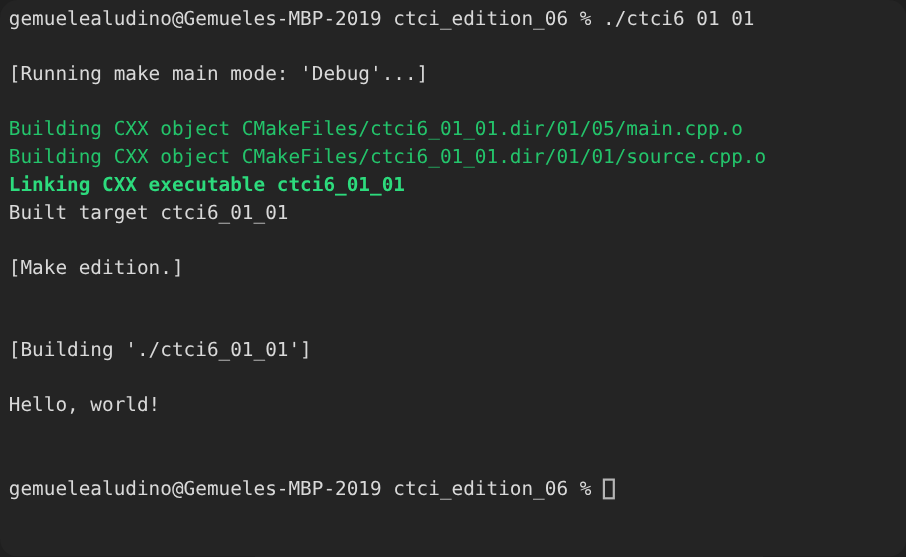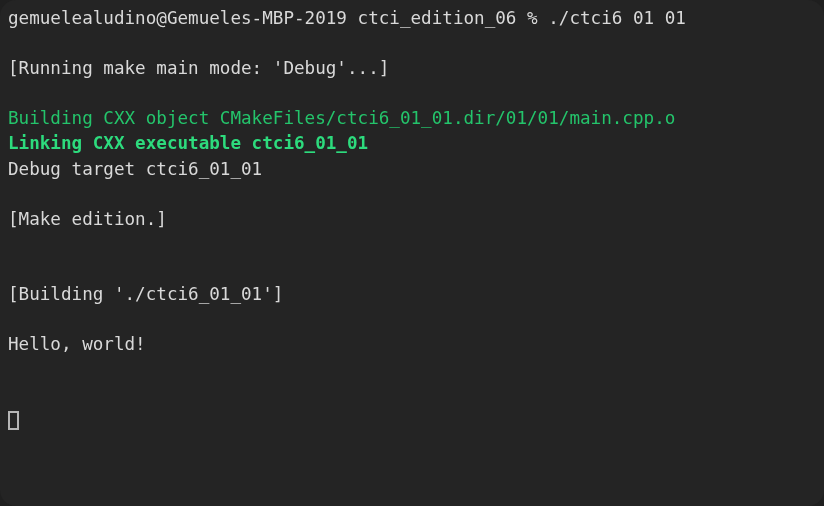--- a/index.html
+++ b/index.html
@@ -62,27 +62,28 @@
 </style>
 </head>
 <body>
 
 <div id="terminal-window" style="background: rgb(36, 36, 36);">
   <div id="terminal-screen" style="color: rgb(217, 217, 217);">
       <div class="term-line"><span class="c-default">gemuelealudino@Gemueles-MBP-2019 ctci_edition_06 % ./ctci6 01 01</span></div>
       <div class="term-line"><span class="c-default"> </span></div>
       <div class="term-line"><span class="c-default">[Running make main mode: 'Debug'...]</span></div>
       <div class="term-line"><span class="c-default"> </span></div>
-      <div class="term-line"><span class="c-green">Building CXX object CMakeFiles/ctci6_01_01.dir/01/01/main.cpp.o</span></div>
+      <div class="term-line"><span class="c-green">Building CXX object CMakeFiles/ctci6_01_01.dir/01/05/main.cpp.o</span></div>
+      <div class="term-line"><span class="c-green">Building CXX object CMakeFiles/ctci6_01_01.dir/01/01/source.cpp.o</span></div>
       <div class="term-line"><span class="c-green-b">Linking CXX executable ctci6_01_01</span></div>
-      <div class="term-line"><span class="c-default">Debug target ctci6_01_01</span></div>
+      <div class="term-line"><span class="c-default">Built target ctci6_01_01</span></div>
       <div class="term-line"><span class="c-default"> </span></div>
       <div class="term-line"><span class="c-default">[Make edition.]</span></div>
       <div class="term-line"><span class="c-default"> </span></div>
       <div class="term-line"><span class="c-default"> </span></div>
       <div class="term-line"><span class="c-default">[Building './ctci6_01_01']</span></div>
       <div class="term-line"><span class="c-default"> </span></div>
       <div class="term-line"><span class="c-default">Hello, world!</span></div>
       <div class="term-line"><span class="c-default"> </span></div>
       <div class="term-line"><span class="c-default"> </span></div>
-      <div class="term-line"><span class="cursor-block"></span></div>
+      <div class="term-line"><span class="c-default">gemuelealudino@Gemueles-MBP-2019 ctci_edition_06 % </span><span class="cursor-block"></span></div>
     </div>
 </div>
 
 </body></html>

